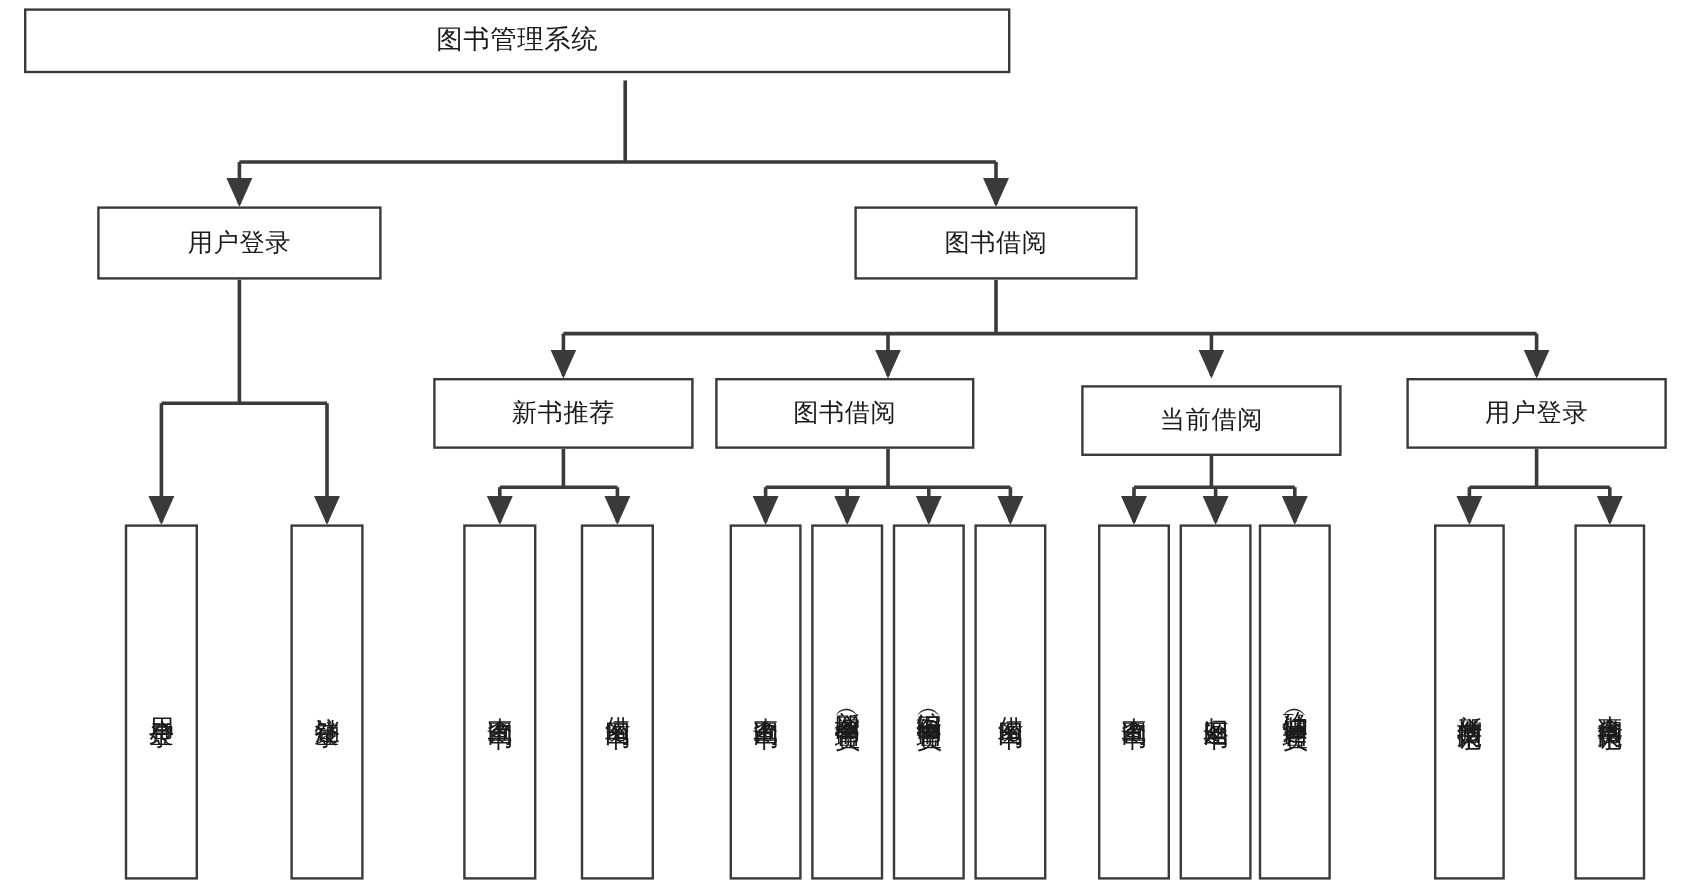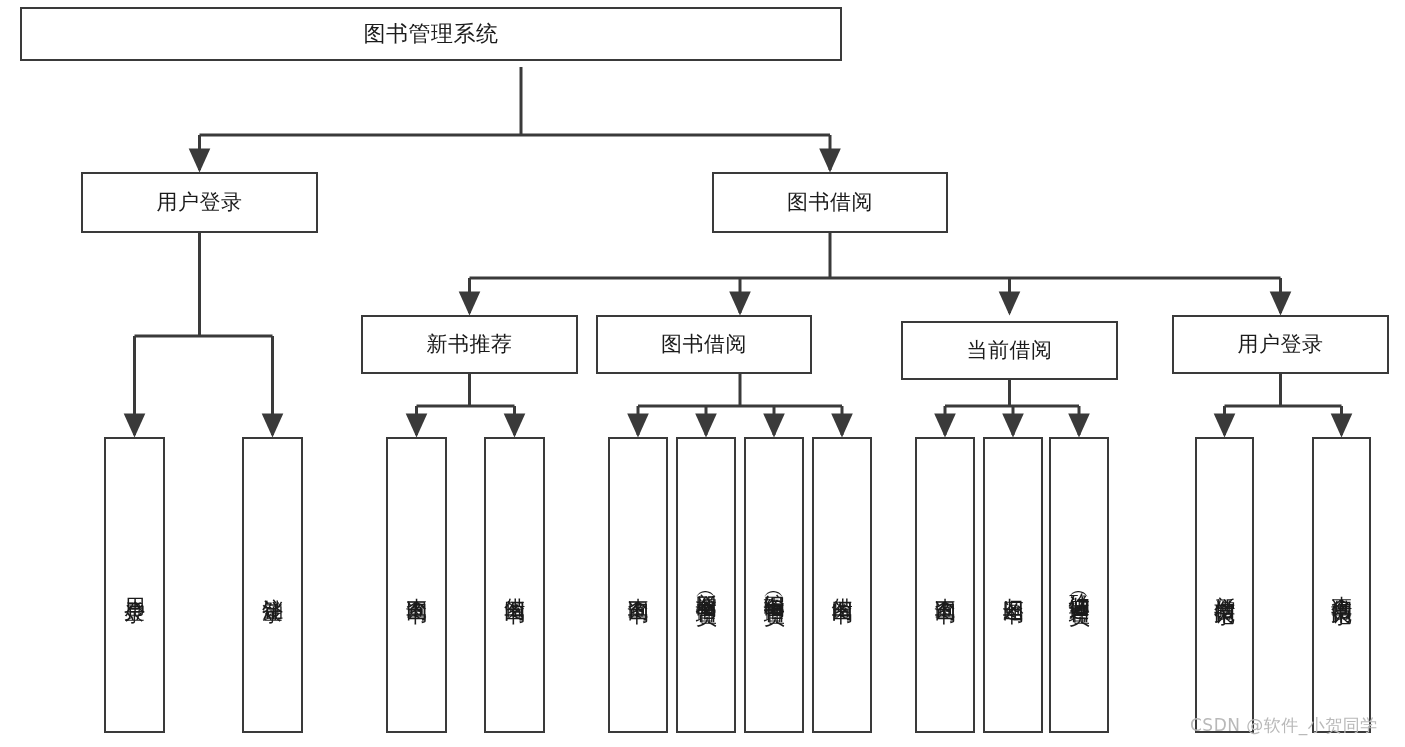--- a/index.html
+++ b/index.html
@@ -166,15 +166,14 @@
         <span class="node-label">确认归还（管理员）</span>
       </div>
       <div class="node vertical" style="left: 1195px; top: 437px; width: 59px; height: 296px;">
         <span class="node-label">新增借阅记录</span>
       </div>
       <div class="node vertical" style="left: 1312px; top: 437px; width: 59px; height: 296px;">
         <span class="node-label">查询借阅记录</span>
       </div>
     </div>
 
-  <div class="watermark" style="left: 1190px; top: 714px;">CSDN @软件_小贺同学</div>
 
 </div>
 
 </body></html>

